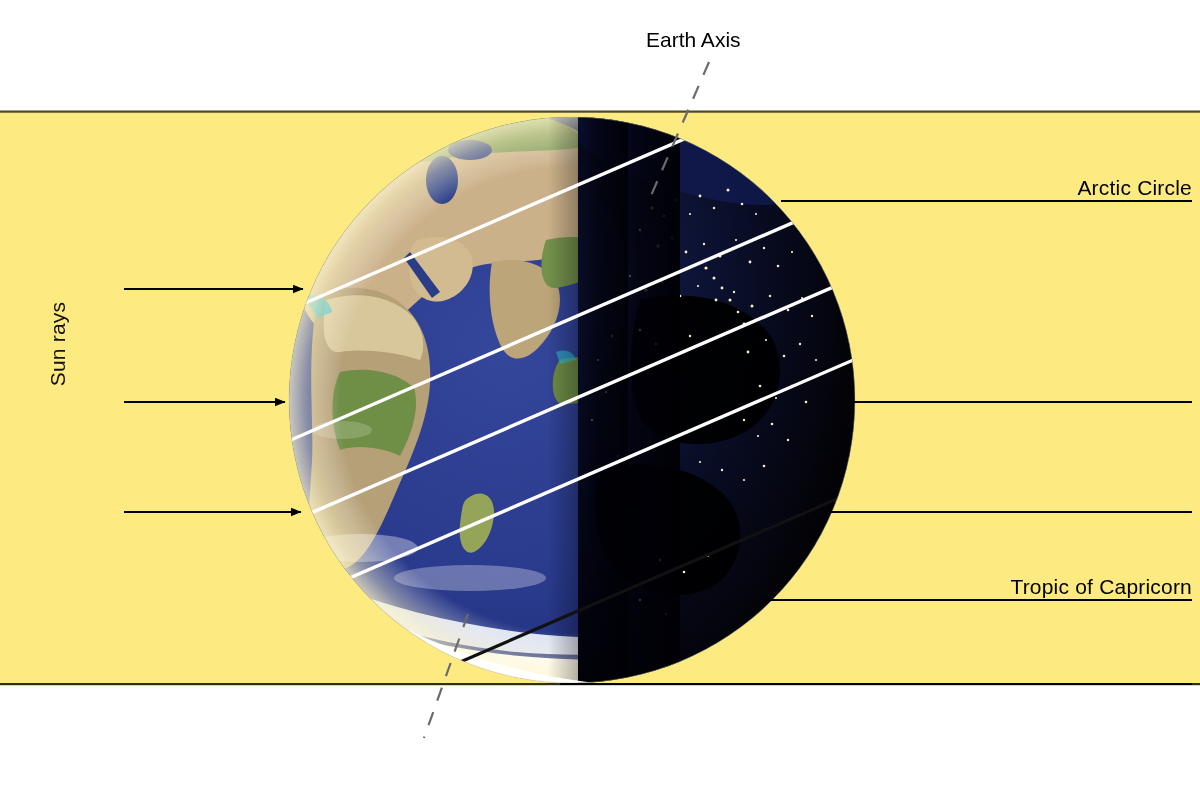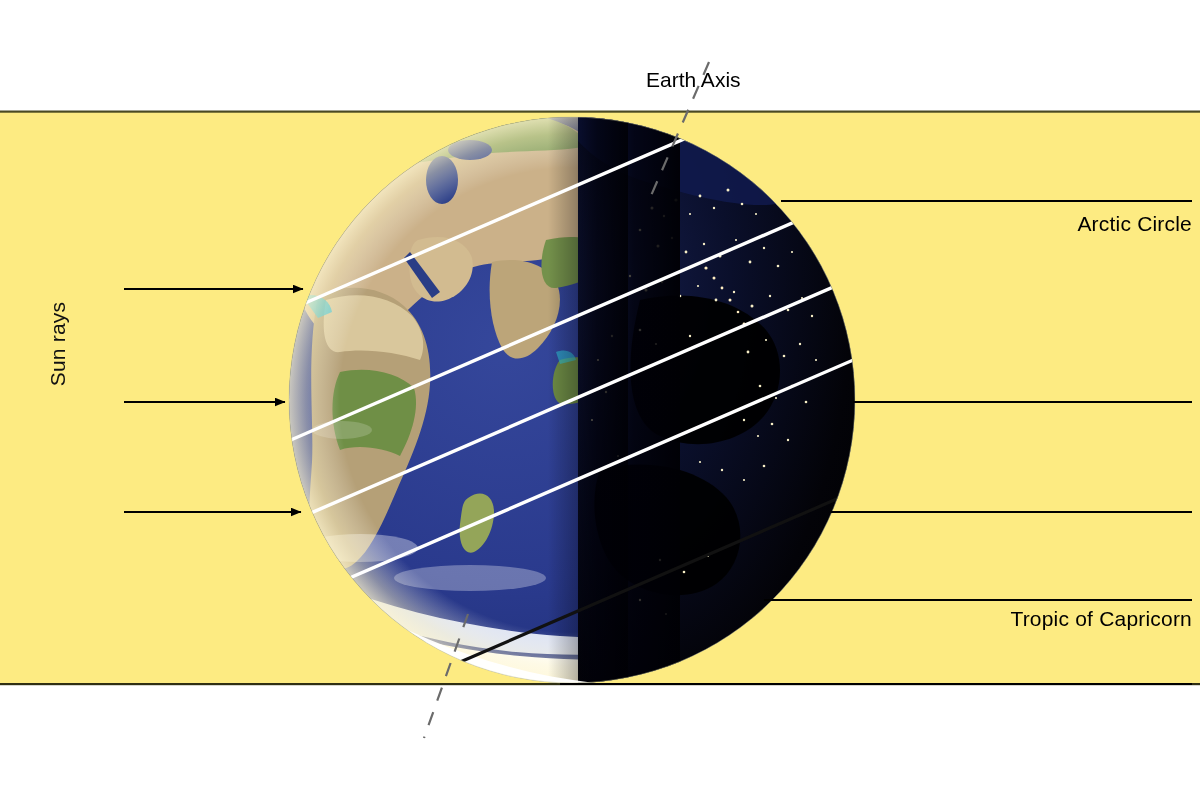--- a/index.html
+++ b/index.html
@@ -31,21 +31,20 @@
     transform-origin:50% 50%;
     font-size:21px;
     color:#111111;
     letter-spacing:0.2px;
   }
   #earth-axis-label{
     position:absolute;
     left:646px;
     top:28px;
     font-size:21px;
-    margin-top:40px;
   }
 </style>
 </head>
 <body>
 
 <div id="stage">
 
   <svg width="1200" height="788" viewBox="0 0 1200 788">
     <defs>
 
@@ -282,20 +281,20 @@
       <line x1="831" y1="512" x2="1192" y2="512"></line>
       <line x1="764" y1="600" x2="1192" y2="600"></line>
       <line x1="560" y1="684" x2="1192" y2="684"></line>
     </g>
   </svg>
 
   <div id="sun-rays-label">Sun rays</div>
 
   <div id="earth-axis-label">Earth Axis</div>
 
-  <div class="lbl lbl-right" style="left:0;top:176px;width:1192px;margin-top:36px;">Arctic Circle</div>
-
-
-
-  <div class="lbl lbl-right" style="left:0;top:607px;width:1192px;">Tropic of Capricorn</div>
+  <div class="lbl lbl-right" style="left:0;top:176px;width:1192px;">Arctic Circle</div>
+
+
+
+  <div class="lbl lbl-right" style="left:0;top:575px;width:1192px;">Tropic of Capricorn</div>
 
 
 </div>
 
 </body></html>

